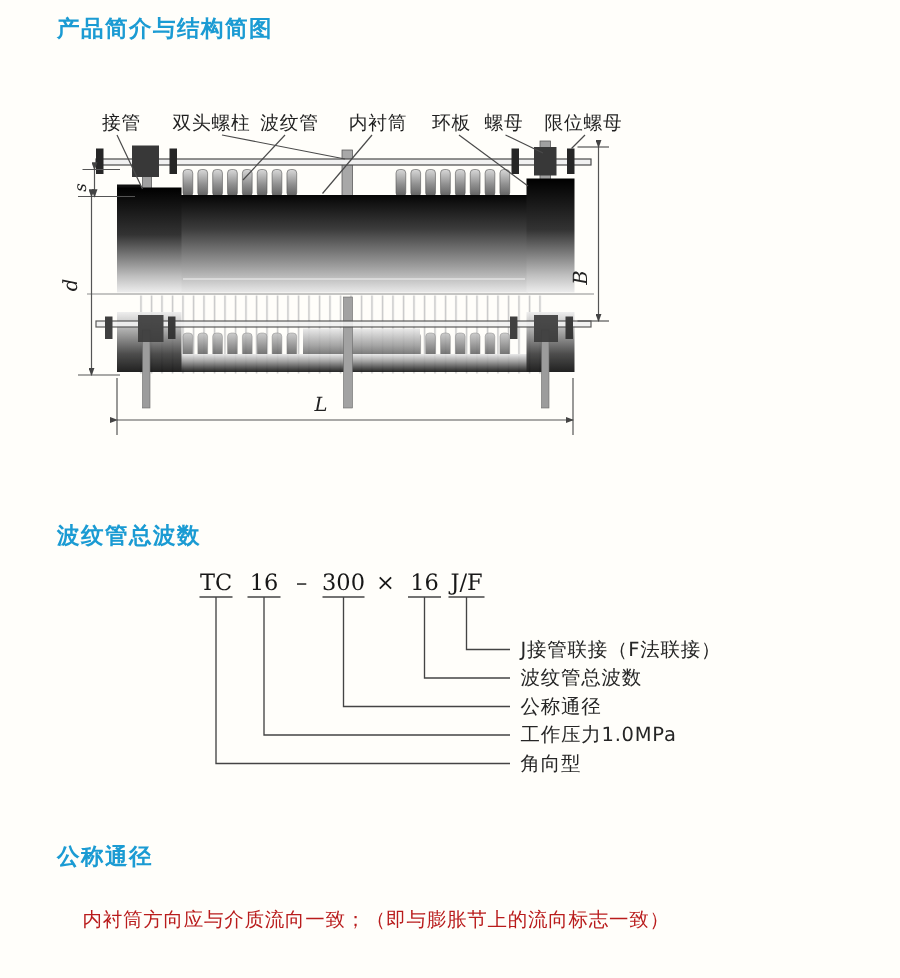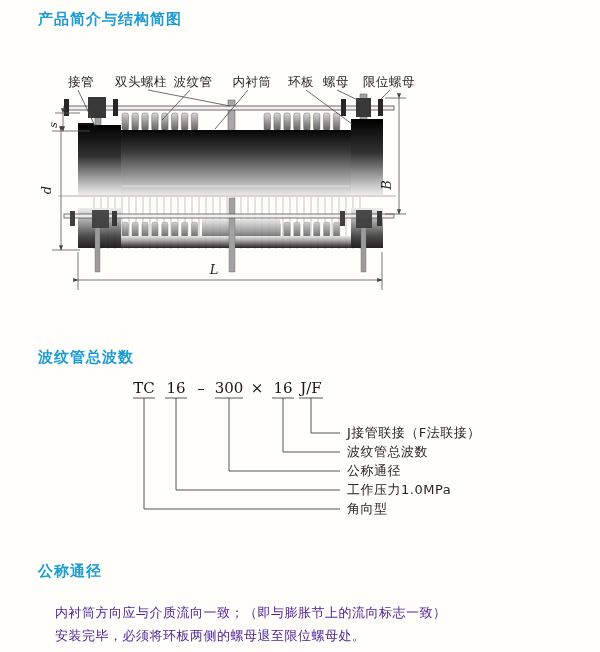--- a/index.html
+++ b/index.html
@@ -13,21 +13,21 @@
   .sec-heading{
     position:absolute;left:38px;
     font-size:15px;font-weight:bold;letter-spacing:1px;
     color:#1b9bd3;margin:0;
   }
   #heading-intro{top:10px;}
   #heading-code{top:348px;}
   #heading-install{top:562px;}
   .install-line{
     position:absolute;left:55px;width:500px;
-    font-size:13px;color:#4c1d95;letter-spacing:0.5px;
+    font-size:13px;color:#b91c1c;letter-spacing:0.5px;
   }
   #install-line1{top:604px;}
   #install-line2{top:627px;}
   svg{position:absolute;left:0;}
   #diagram-svg{top:62px;}
   #code-svg{top:372px;}
   .part-label{font-size:12.5px;fill:#1f1f1f;letter-spacing:0.5px;}
   .dim-letter{font-family:"DejaVu Serif","Liberation Serif",serif;font-style:italic;fill:#222;}
   .code-part{font-family:"DejaVu Serif","Liberation Serif",serif;font-size:15px;fill:#171717;}
   .callout-label{font-size:13px;fill:#262626;letter-spacing:0.5px;}
@@ -237,15 +237,14 @@
       <text class="callout-label" x="347" y="84">波纹管总波数</text>
       <text class="callout-label" x="347" y="103">公称通径</text>
       <text class="callout-label" x="347" y="122">工作压力1.0MPa</text>
       <text class="callout-label" x="347" y="141">角向型</text>
     </g>
   </svg>
 
   <h2 class="sec-heading" id="heading-install">公称通径</h2>
 
   <div class="install-line" id="install-line1">内衬筒方向应与介质流向一致；（即与膨胀节上的流向标志一致）</div>
-  <div class="install-line" id="install-line2">安装完毕，必须将环板两侧的螺母退至限位螺母处。</div>
 
 </div>
 
 </body></html>

